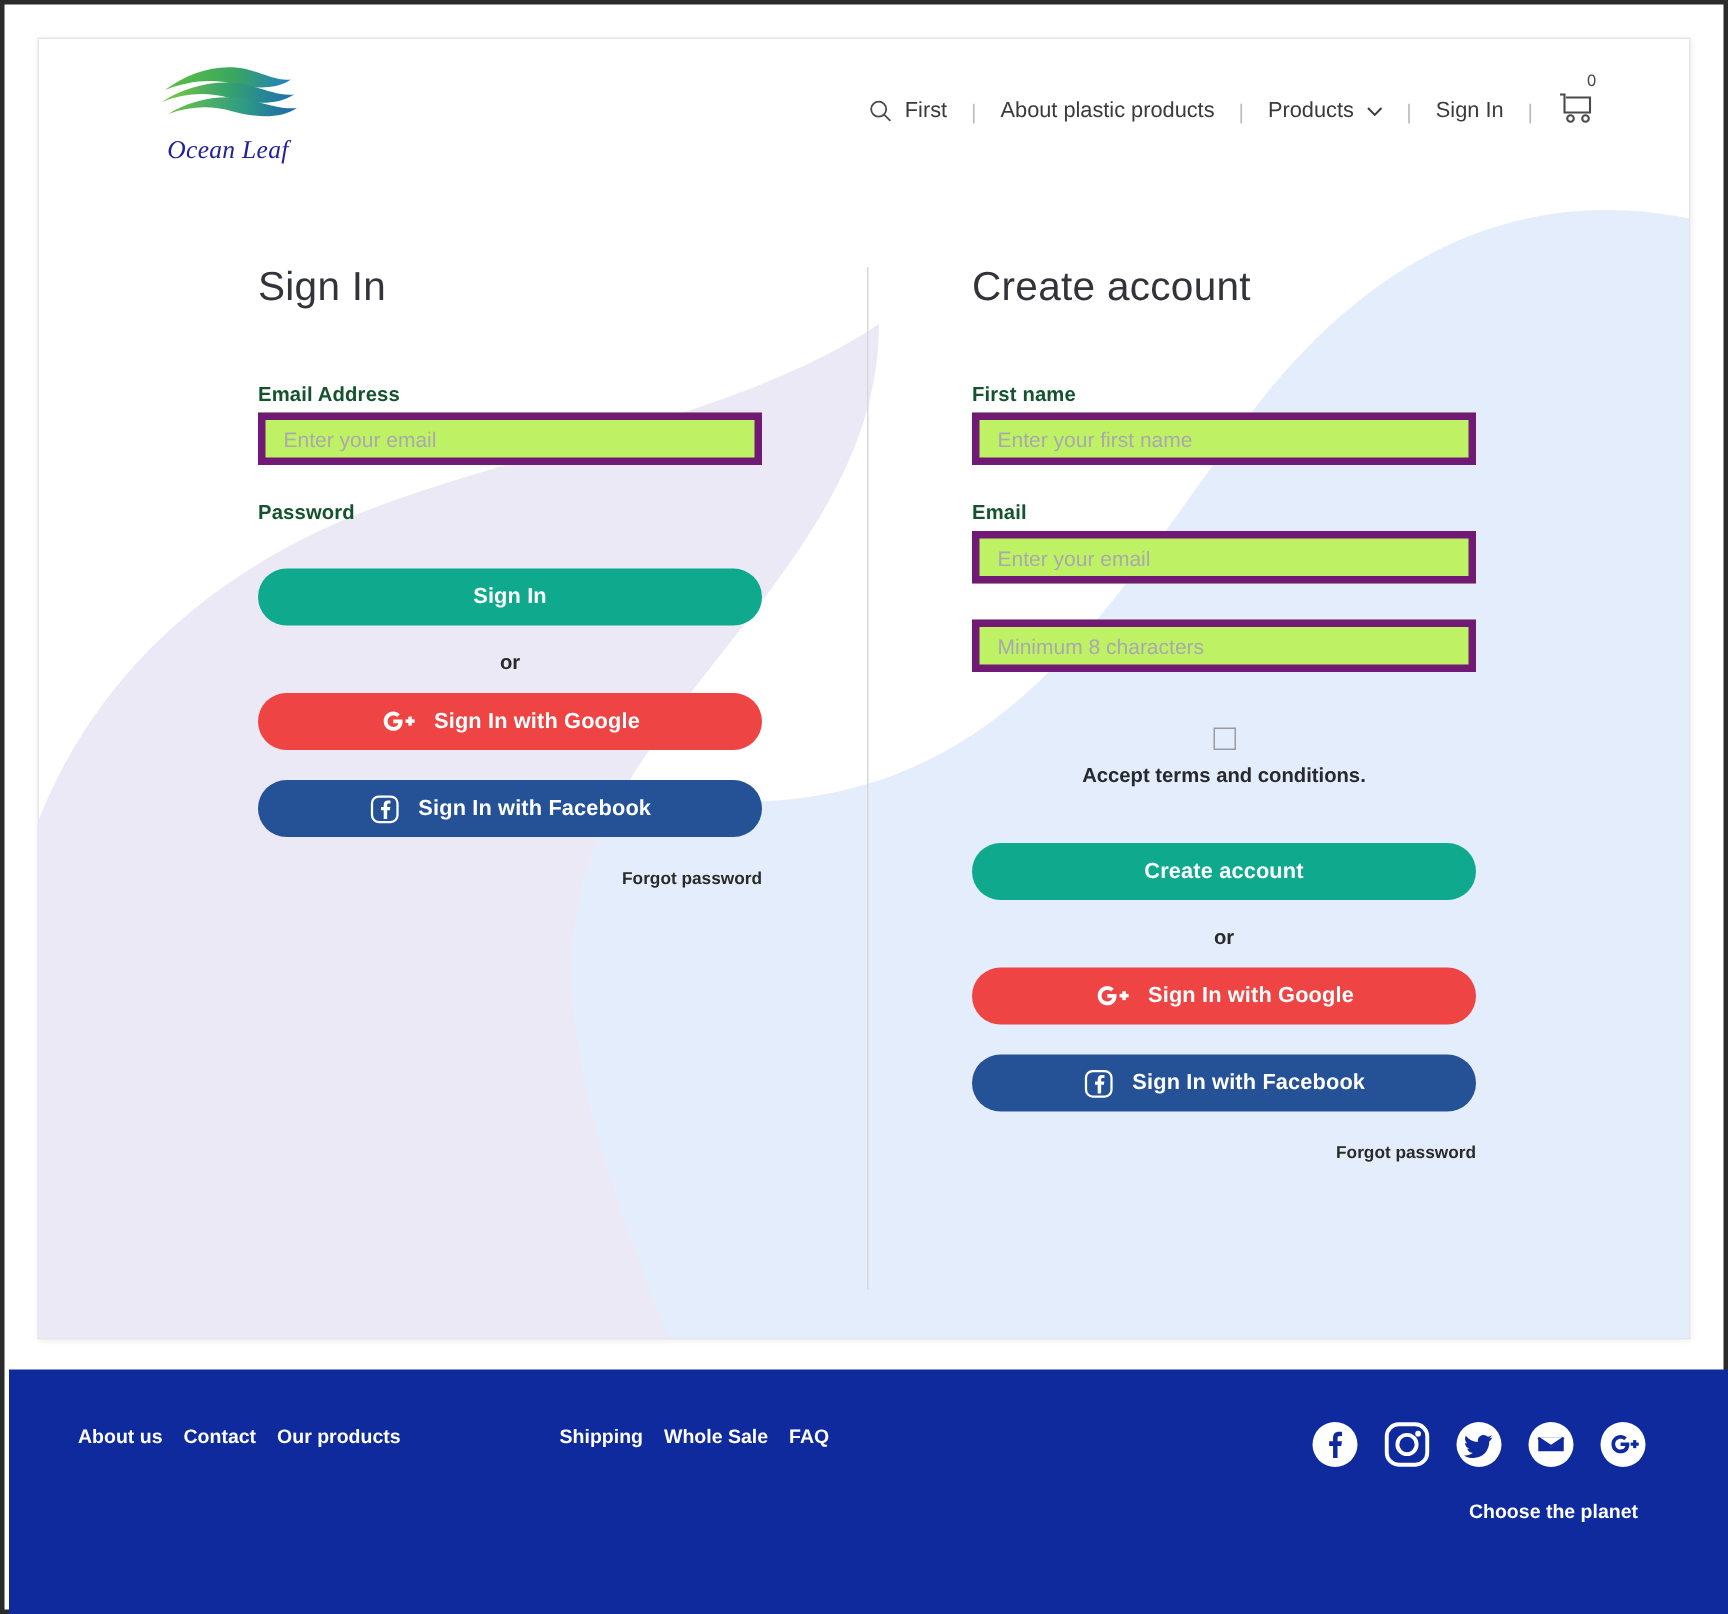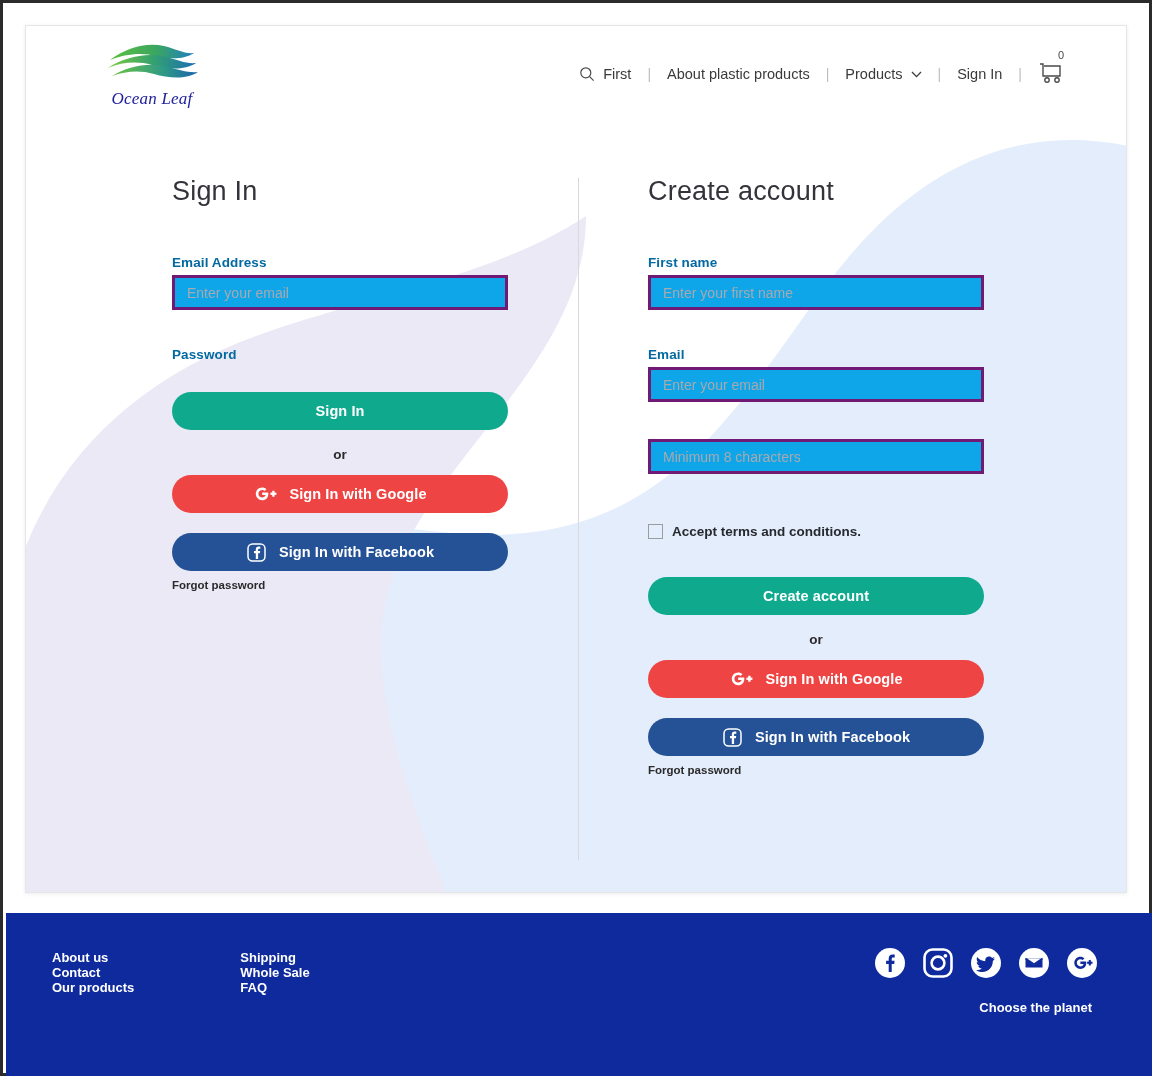--- a/index.html
+++ b/index.html
@@ -68,76 +68,76 @@
   #divider {
     position: absolute; left: 552px; top: 152px;
     width: 1px; height: 682px; background: #d8d8dd;
   }
   h1.col-title {
     font-size: 27px; font-weight: 400; color: #33333a;
     letter-spacing: .2px; margin-bottom: 48px;
   }
   .field { margin-bottom: 7px; }
   .field-label {
-    font-size: 13.5px; font-weight: bold; color: #0369a1;
+    font-size: 13.5px; font-weight: bold; color: #14532d;
     margin-bottom: 5px; letter-spacing: .1px;
   }
   .field-input {
     width: 100%; height: 35px;
-    border: 3px solid #701a75;
-    background: #0ea5e9;
+    border: 5px solid #701a75;
+    background: #bef264;
     padding: 0 12px;
     font-size: 14px; color: #3a3a3a;
     font-family: "Liberation Sans", sans-serif;
     outline: none;
-    margin-bottom: 30px;
+    margin-bottom: 17px;
   }
   .field-input::placeholder { color: #a9a9ae; }
 
   .btn {
     width: 100%; height: 38px;
     border: none; border-radius: 19px;
     color: #ffffff; font-size: 14.5px; font-weight: bold;
     font-family: "Liberation Sans", sans-serif;
     display: flex; align-items: center; justify-content: center;
     gap: 12px; cursor: pointer; letter-spacing: .1px;
   }
   .btn-primary { background: #0faa8e; }
   .btn-google  { background: #ef4444; margin-bottom: 20px; }
   .btn-facebook{ background: #255296; }
   .or-text {
     text-align: center; font-size: 13.5px; font-weight: bold;
     color: #2a2a2a; margin: 17px 0 13px;
   }
   .forgot {
-    text-align: left; font-size: 11.5px; font-weight: bold;
-    color: #2a2a2a; margin-top: 8px; cursor: pointer;
+    text-align: right; font-size: 11.5px; font-weight: bold;
+    color: #2a2a2a; margin-top: 22px; cursor: pointer;
   }
   .checkbox-row {
     display: flex; align-items: center; gap: 9px;
-    margin-top: 20px; margin-bottom: 38px;
+    margin-top: 20px; margin-bottom: 38px; flex-direction: column;
   }
   .checkbox-box {
     width: 15px; height: 15px; border: 1px solid #9b9ba2;
     background: transparent; cursor: pointer; flex: 0 0 15px;
   }
   .checkbox-label { font-size: 13.5px; font-weight: bold; color: #262a2e; }
   .sign-in-gap { margin-top: 30px; }
 
   
   #footer {
     position: absolute; left: 3px; top: 910px;
     width: 1146px; height: 163px;
     background: #0e2a9c;
   }
   #footer-links {
     position: absolute; left: 46px; top: 37px;
     display: flex; gap: 106px;
   }
-  .footer-col { display: flex; flex-direction: column; }
+  .footer-col { display: flex; flex-direction: row; gap: 14px; }
   .footer-link {
     font-size: 13px; font-weight: bold; color: #ffffff;
     cursor: pointer; white-space: nowrap;
   }
   #footer-social {
     position: absolute; right: 54px; top: 34px;
     display: flex; gap: 16px; align-items: center;
   }
   .social-icon { width: 32px; height: 32px; cursor: pointer; }
   #footer-tagline {

